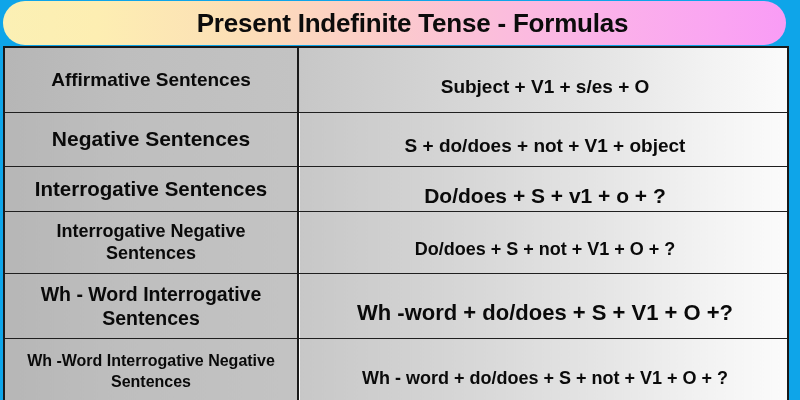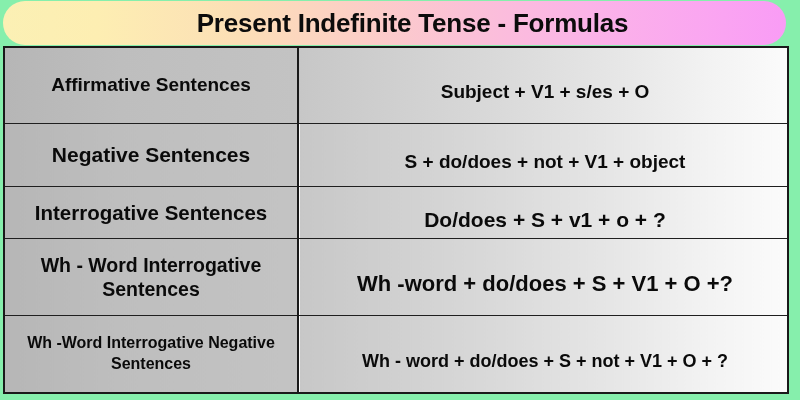--- a/index.html
+++ b/index.html
@@ -12,21 +12,21 @@
     height: 400px;
     font-family: "Liberation Sans", sans-serif;
     overflow: hidden;
     position: relative;
   }
 
   #canvas {
     position: relative;
     width: 800px;
     height: 400px;
-    background: #86efac;
+    background: #0ea5e9;
   }
 
   
   .title-banner {
     position: absolute;
     left: 3px;
     top: 1px;
     width: 783px;
     height: 44px;
     border-radius: 24px;
@@ -143,20 +143,24 @@
         <td class="cell-formula">Subject + V1 + s/es + O</td>
       </tr>
       <tr class="row-1">
         <td class="cell-label">Negative Sentences</td>
         <td class="cell-formula">S + do/does + not + V1 + object</td>
       </tr>
       <tr class="row-2">
         <td class="cell-label">Interrogative Sentences</td>
         <td class="cell-formula">Do/does + S + v1 + o + ?</td>
       </tr>
+      <tr class="row-3">
+        <td class="cell-label">Interrogative Negative Sentences</td>
+        <td class="cell-formula">Do/does + S + not + V1 + O + ?</td>
+      </tr>
       <tr class="row-4">
         <td class="cell-label">Wh - Word Interrogative Sentences</td>
         <td class="cell-formula">Wh -word + do/does + S + V1 + O +?</td>
       </tr>
       <tr class="row-5">
         <td class="cell-label">Wh -Word Interrogative Negative Sentences</td>
         <td class="cell-formula">Wh - word + do/does + S + not + V1 + O + ?</td>
       </tr>
     </tbody>
   </table>

